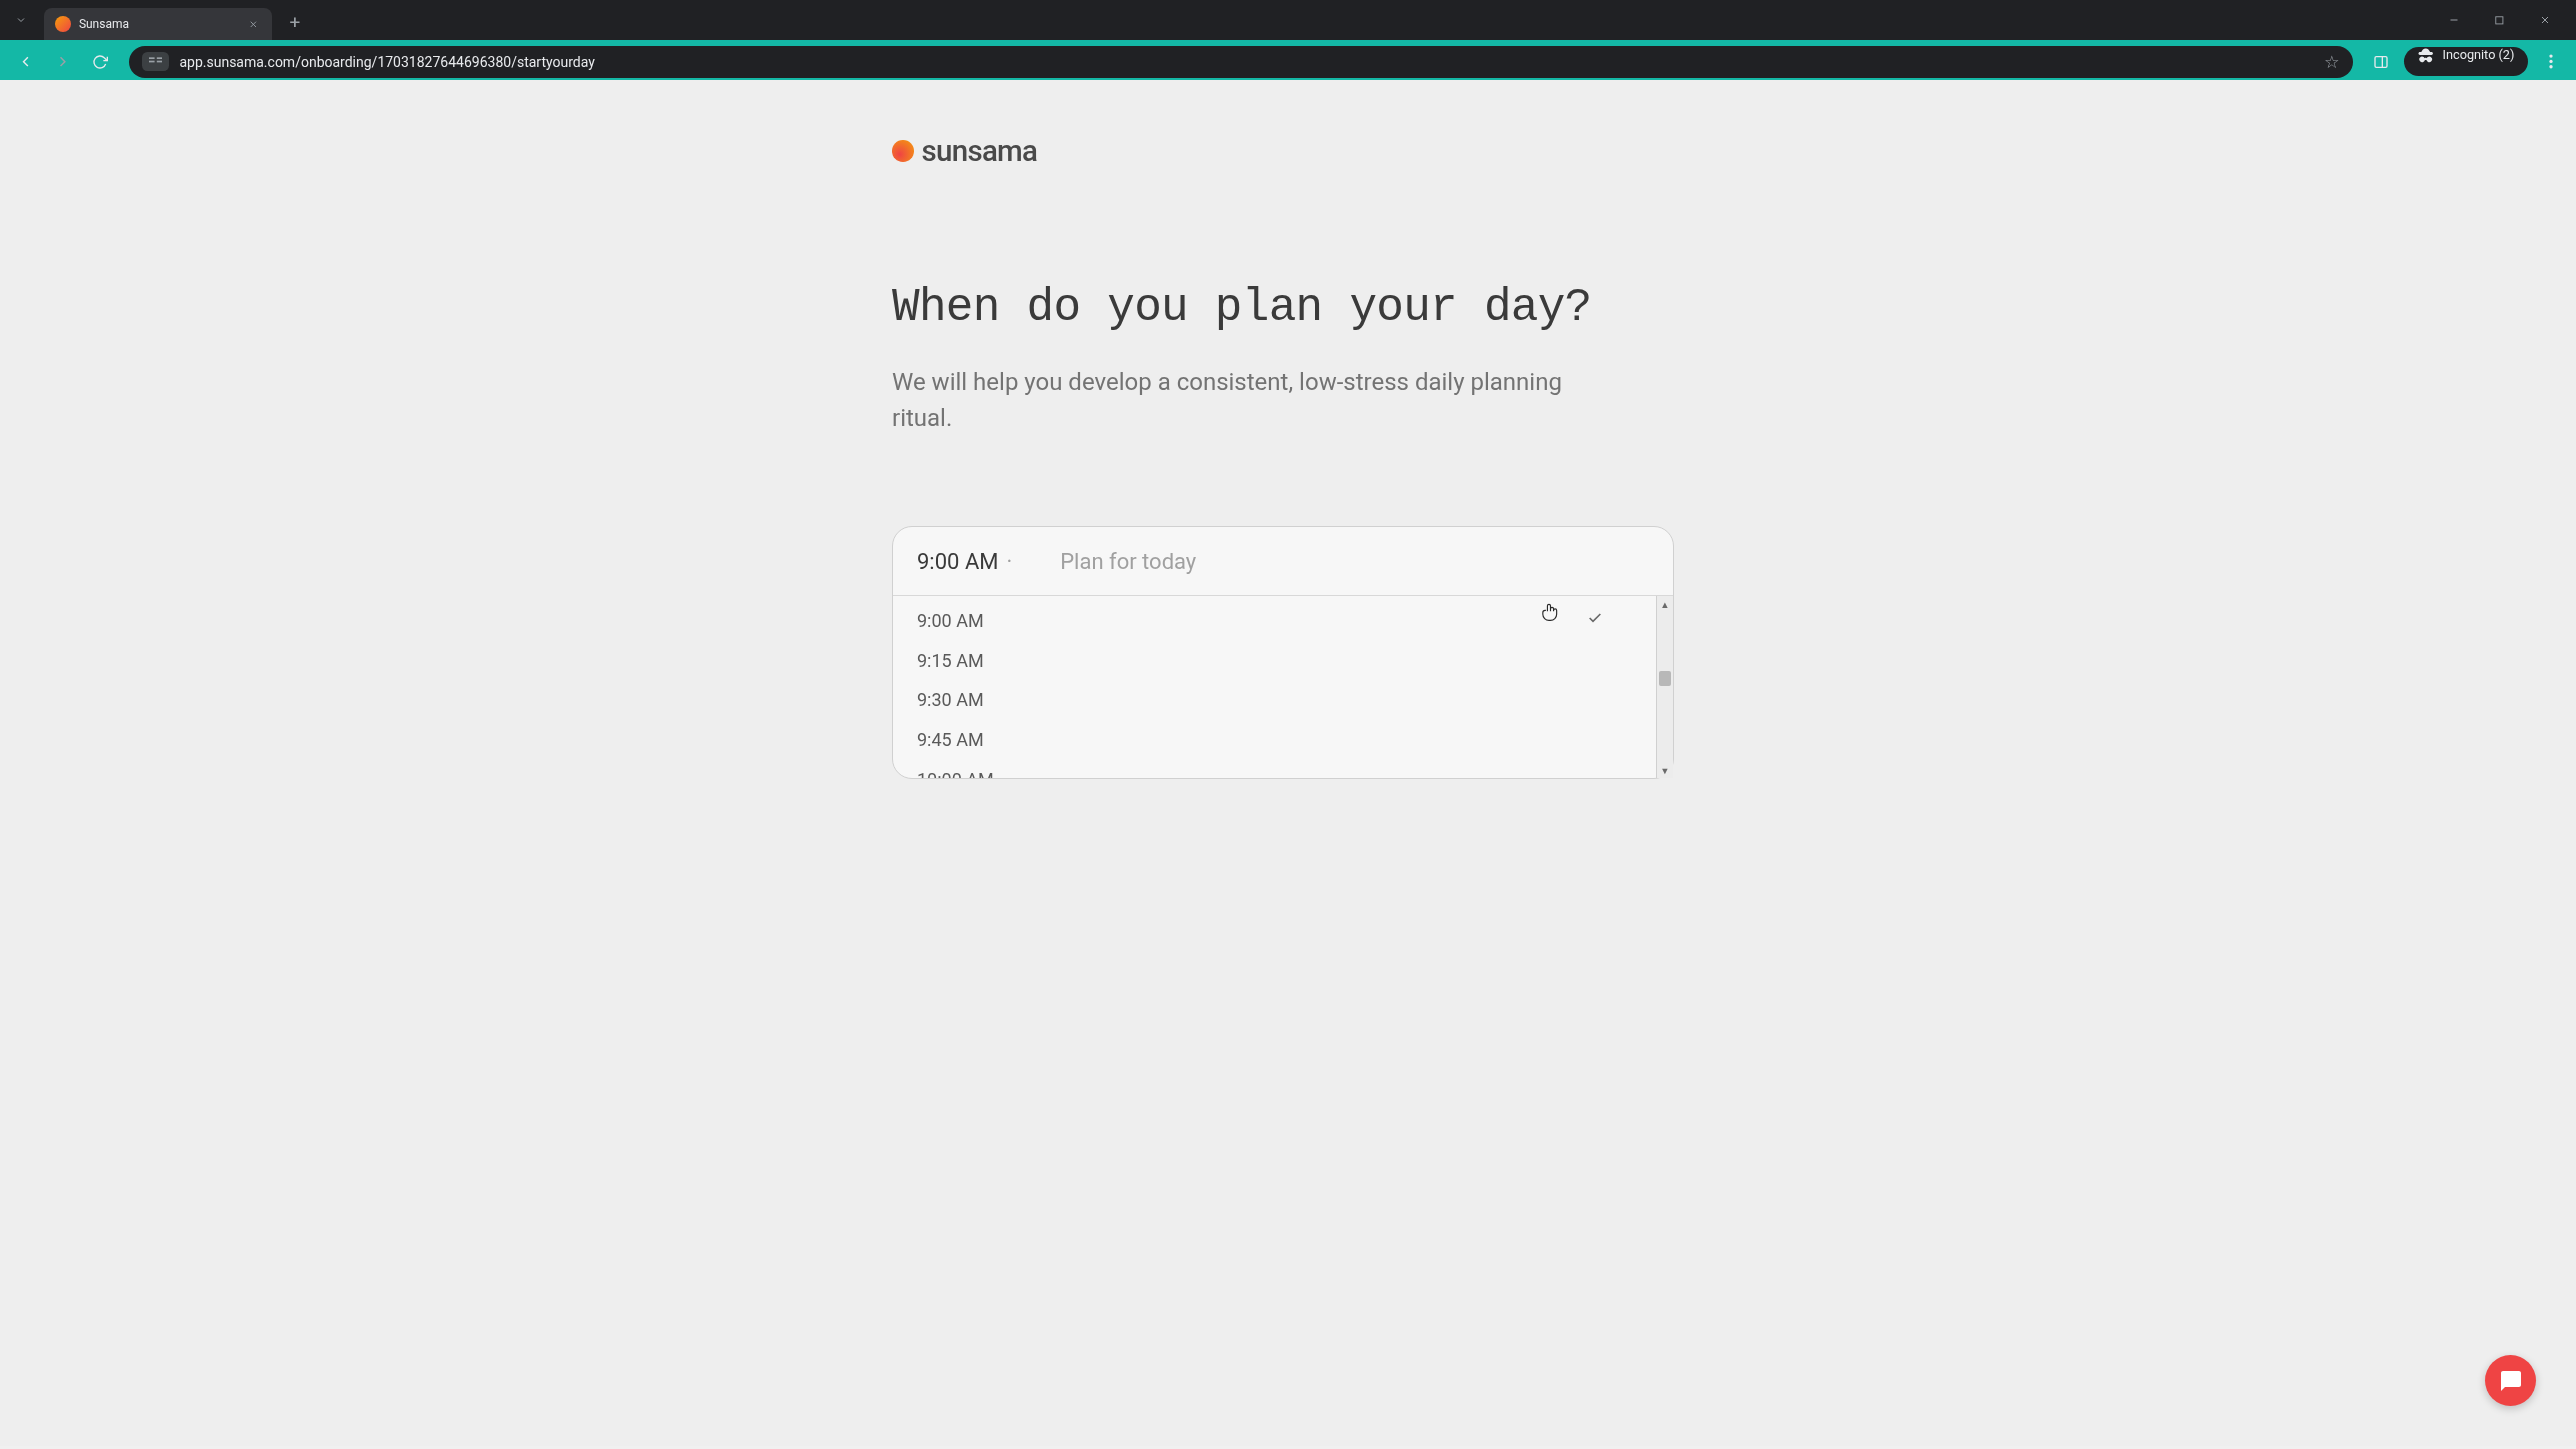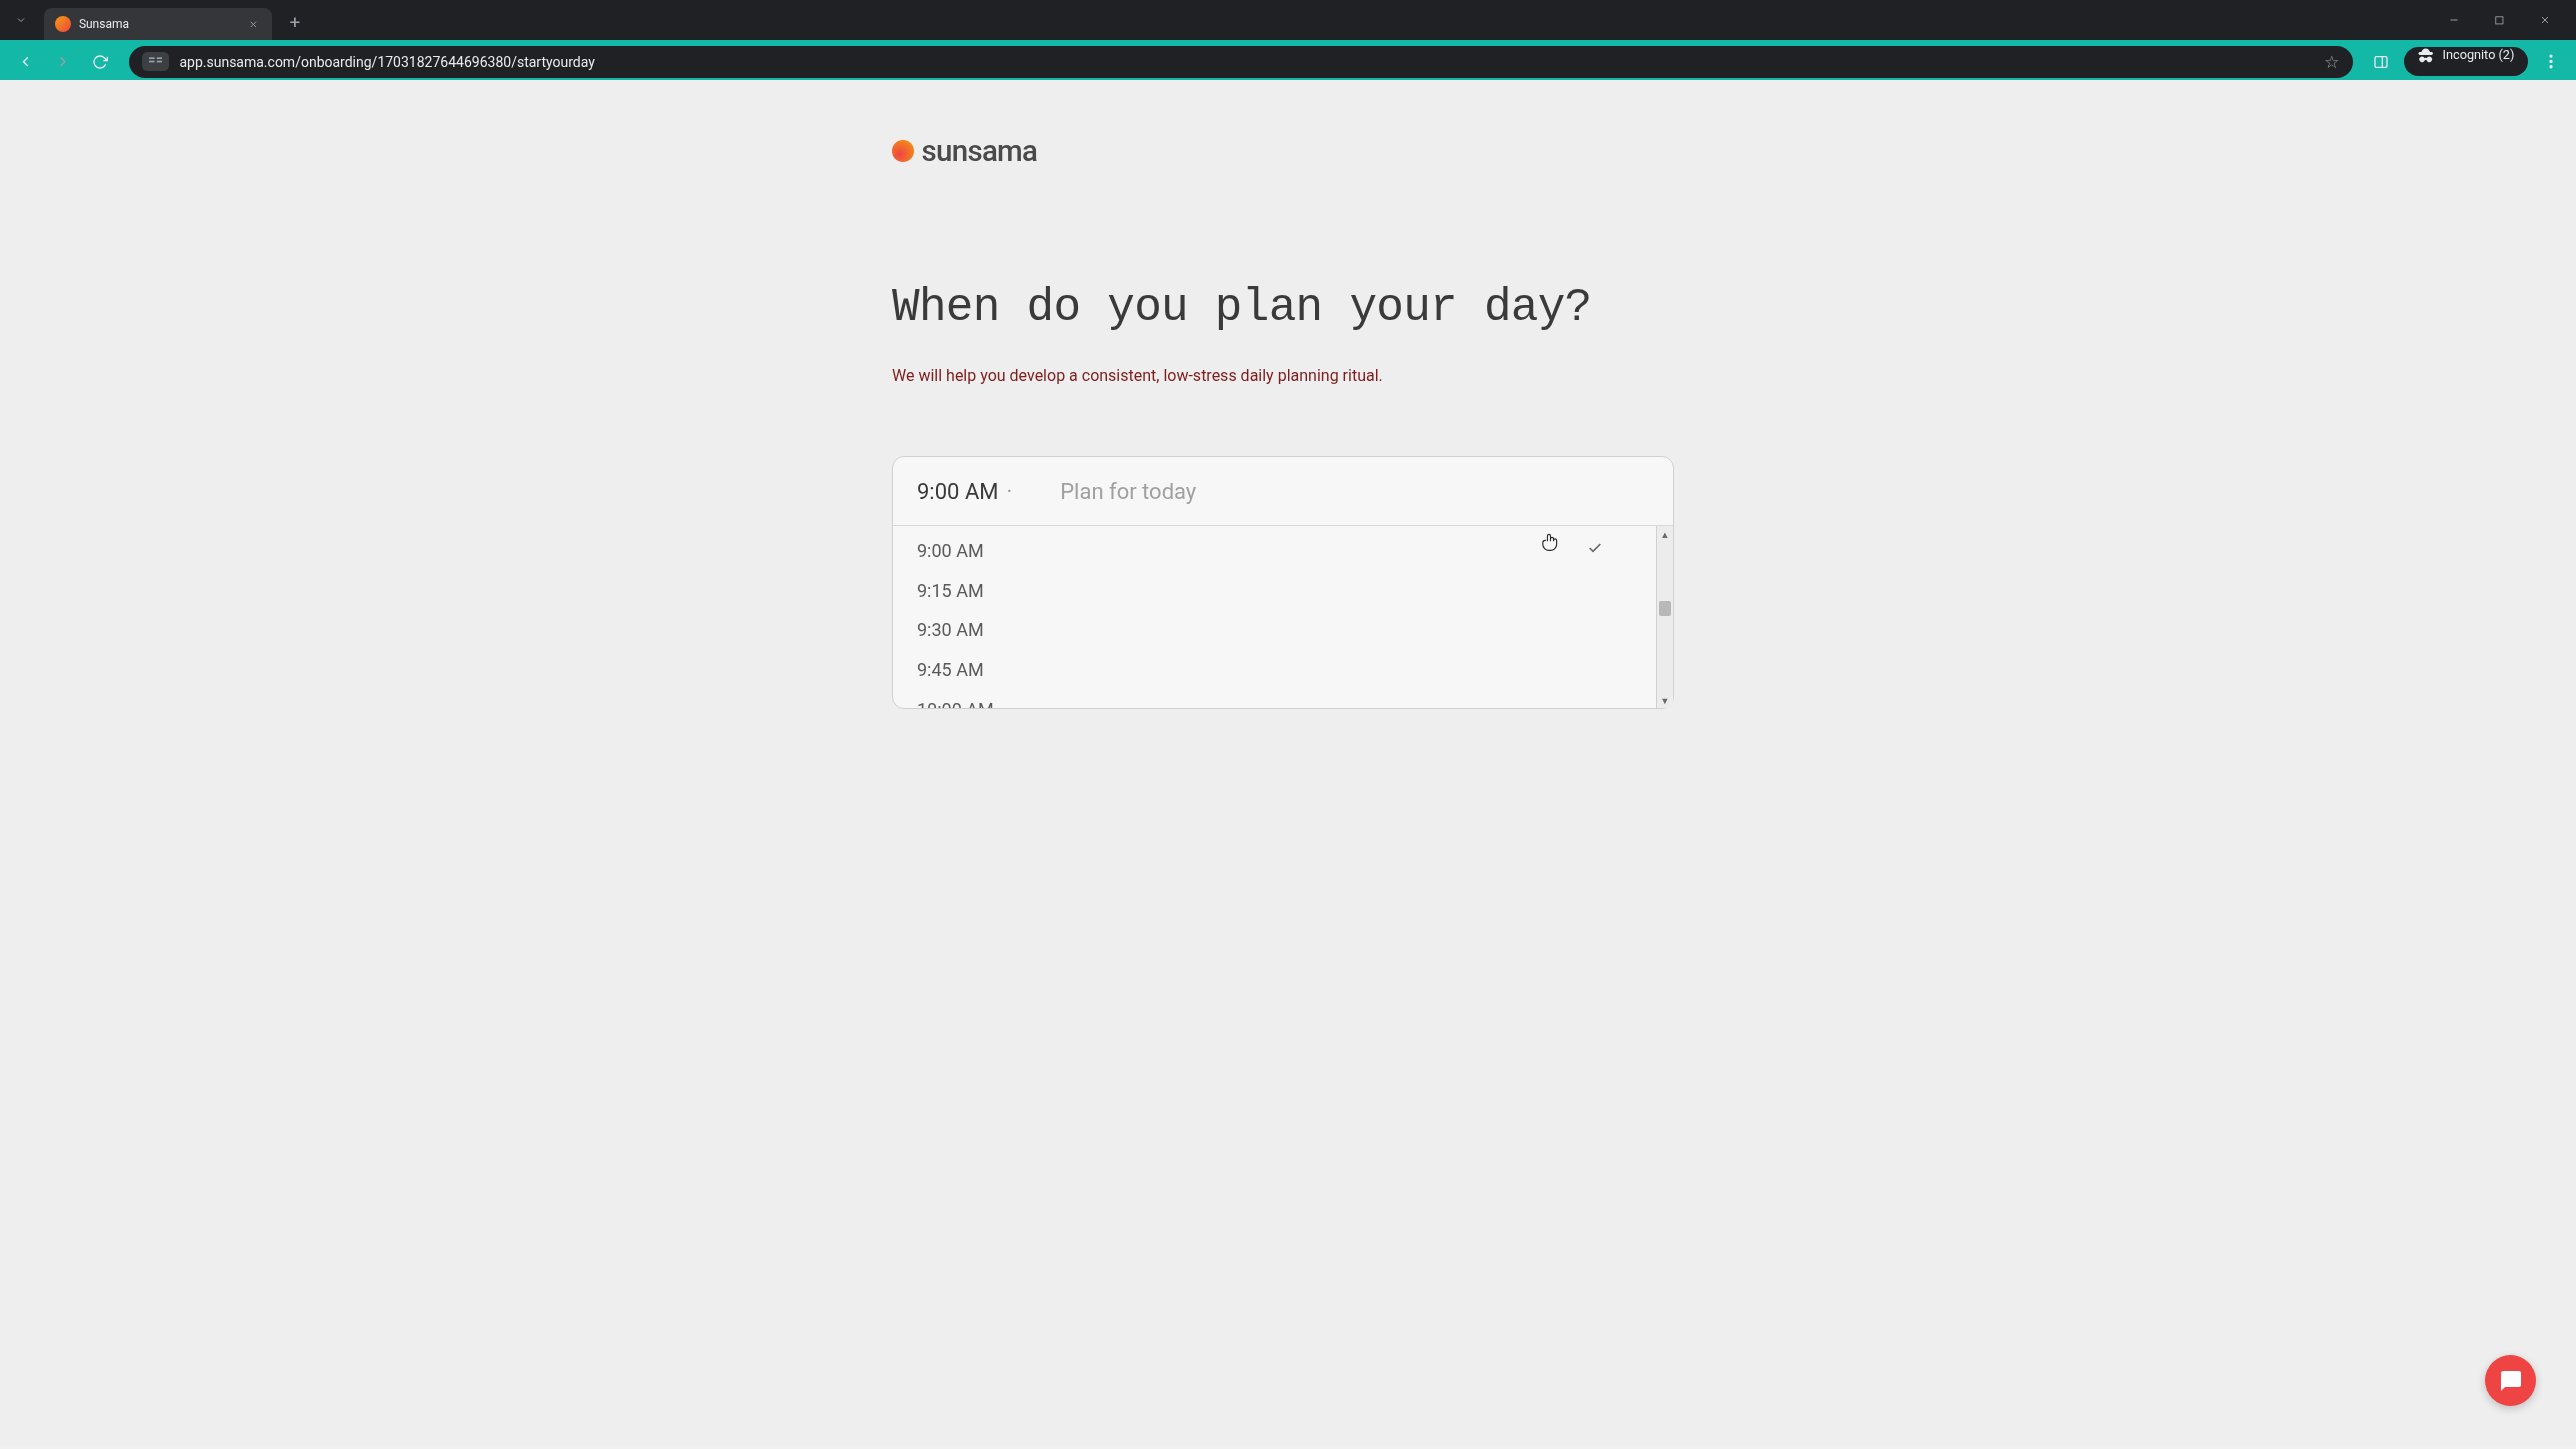--- a/index.html
+++ b/index.html
@@ -187,31 +187,31 @@
     .heading {
       font-size: 46px;
       font-weight: 400;
       color: #3a3a3a;
       line-height: 1.15;
       margin-bottom: 29.5px;
       letter-spacing: -0.7px;
       font-family: Liberation Mono, monospace;
     }
     .subtext {
-      font-size: 16px;
-      color: #7f1d1d;
+      font-size: 24px;
+      color: #737373;
       line-height: 1.5;
-      margin-bottom: 68px;
+      margin-bottom: 90px;
       max-width: 711px;
     }
     .time-selector {
       width: 782px;
       background: #f7f7f7;
       border: 0.7px solid #d0d0d0;
-      border-radius: 12px;
+      border-radius: 20px;
     }
     .selected-time {
       padding: 21.5px 24px;
       display: flex;
       align-items: baseline;
       gap: 8px;
       border-bottom: 0.7px solid #d8d8d8;
     }
     .time-value {
       font-size: 22px;

